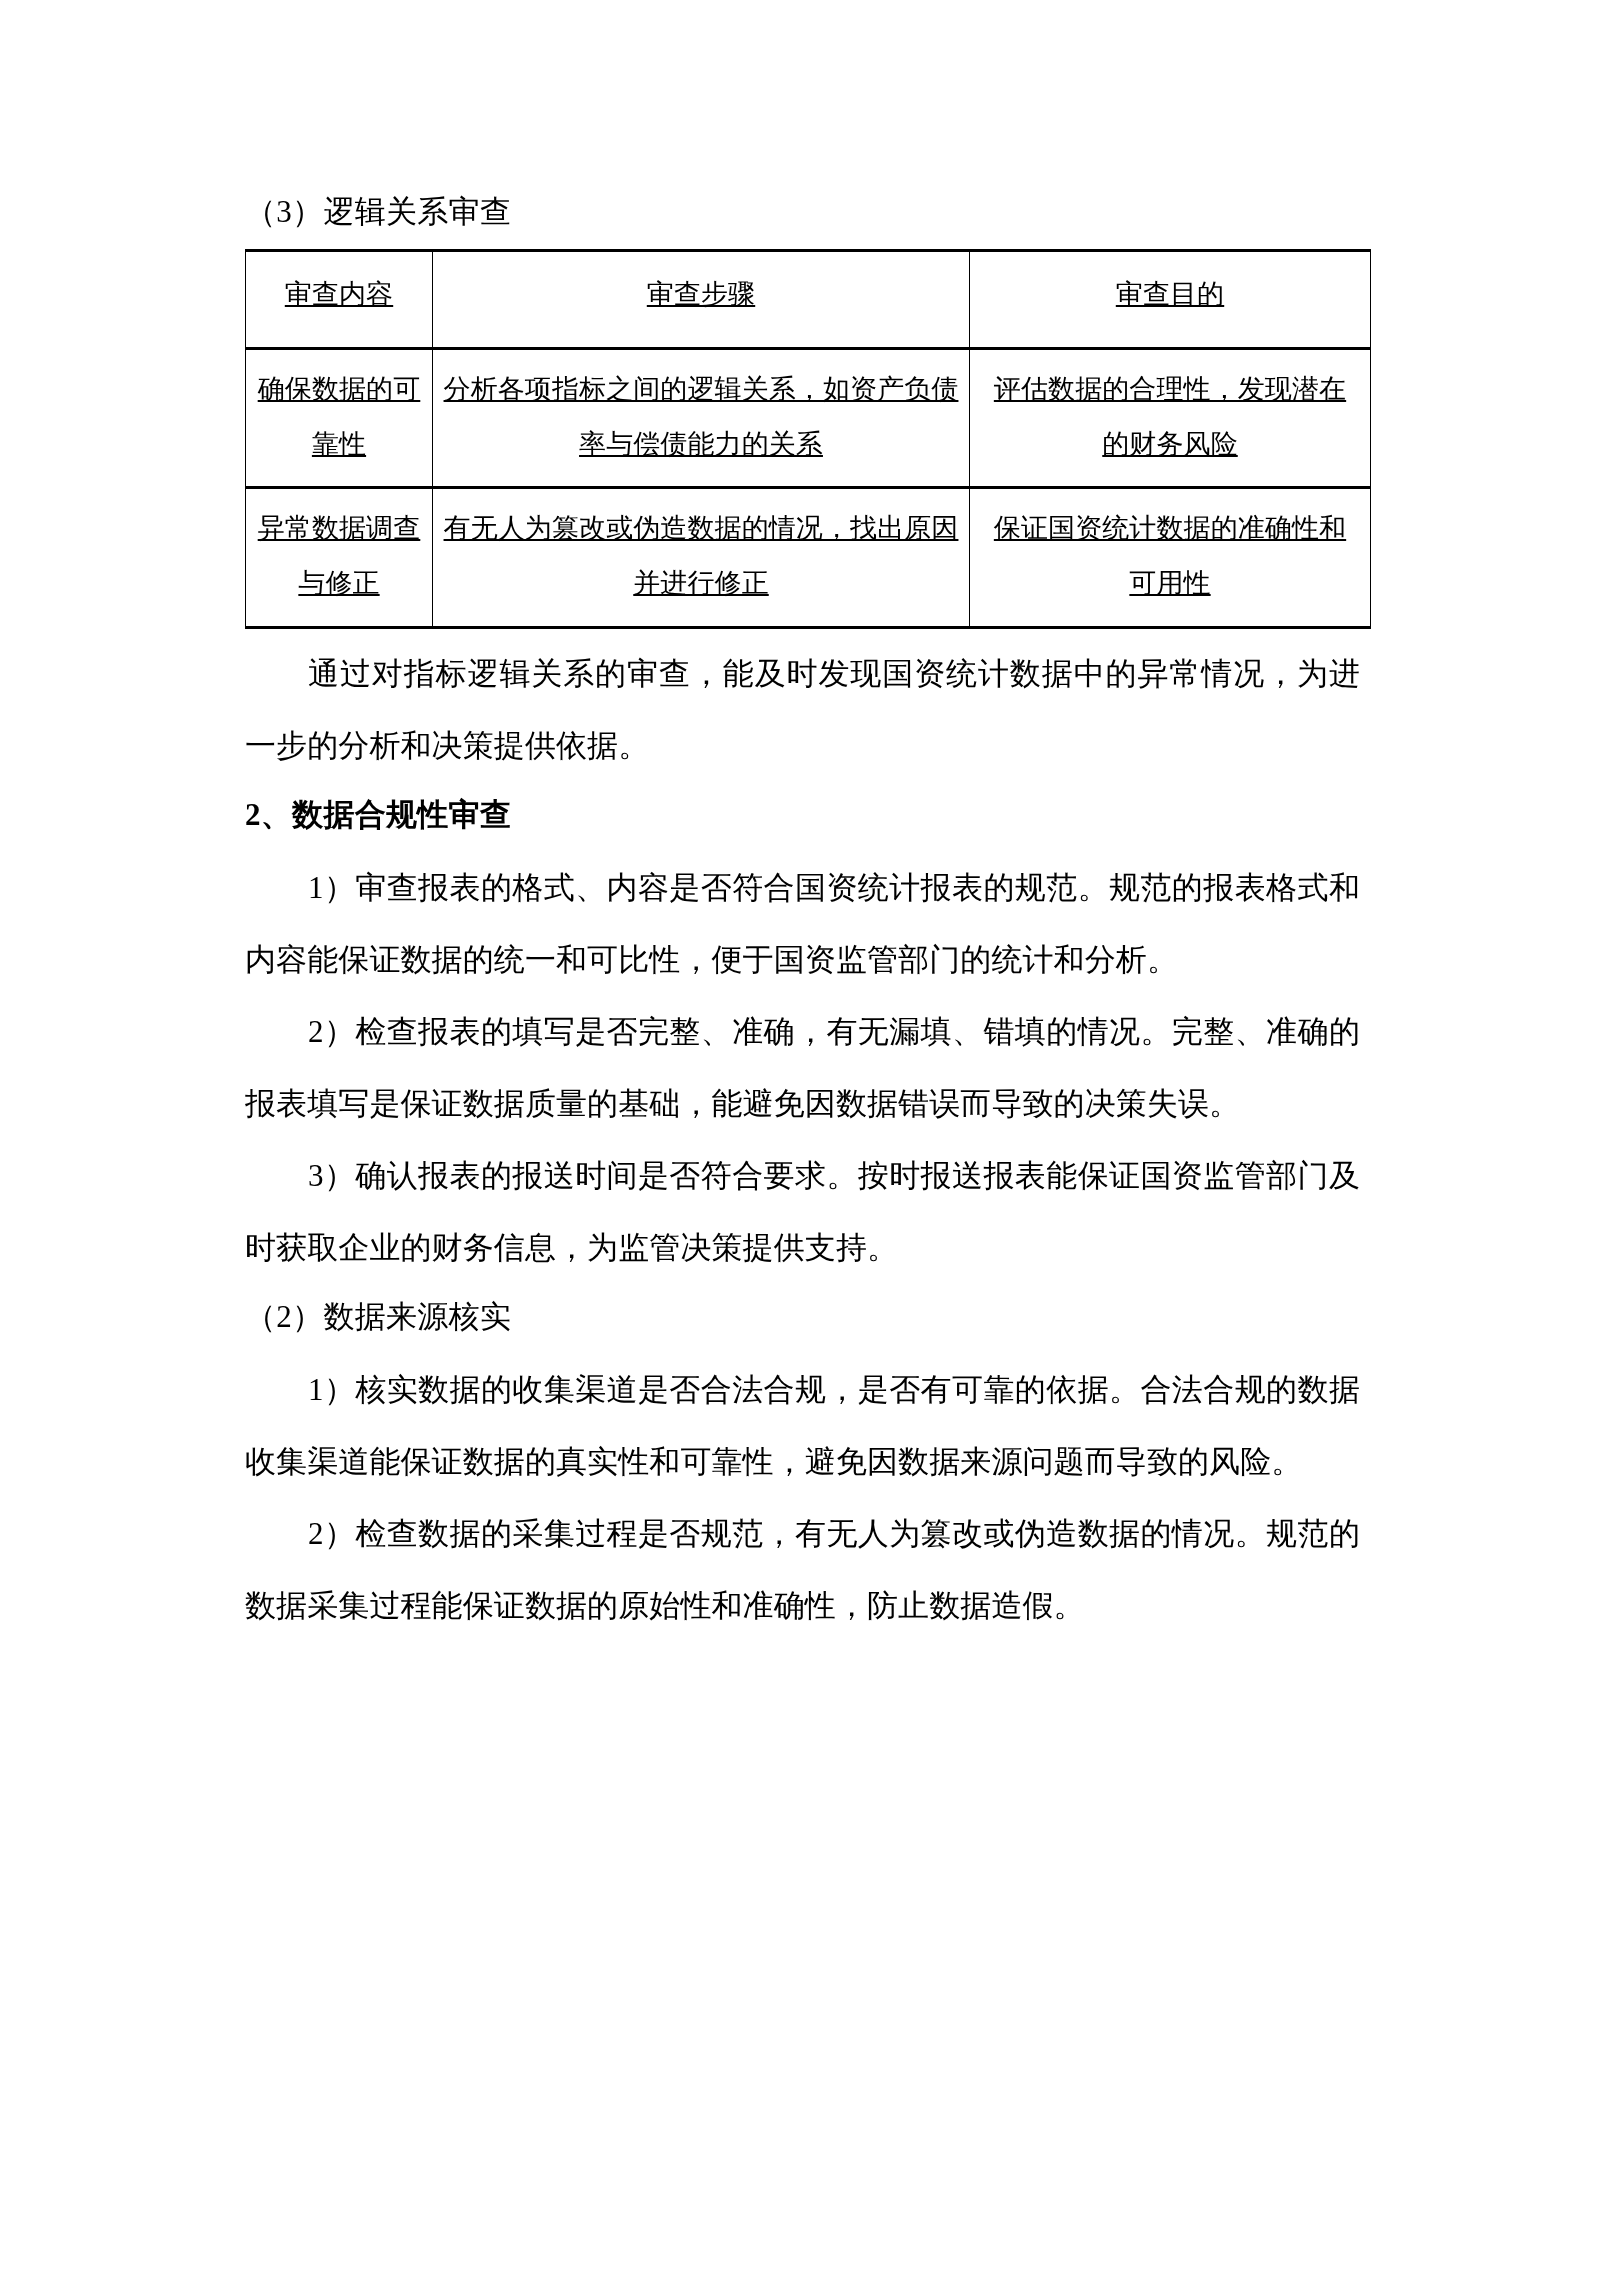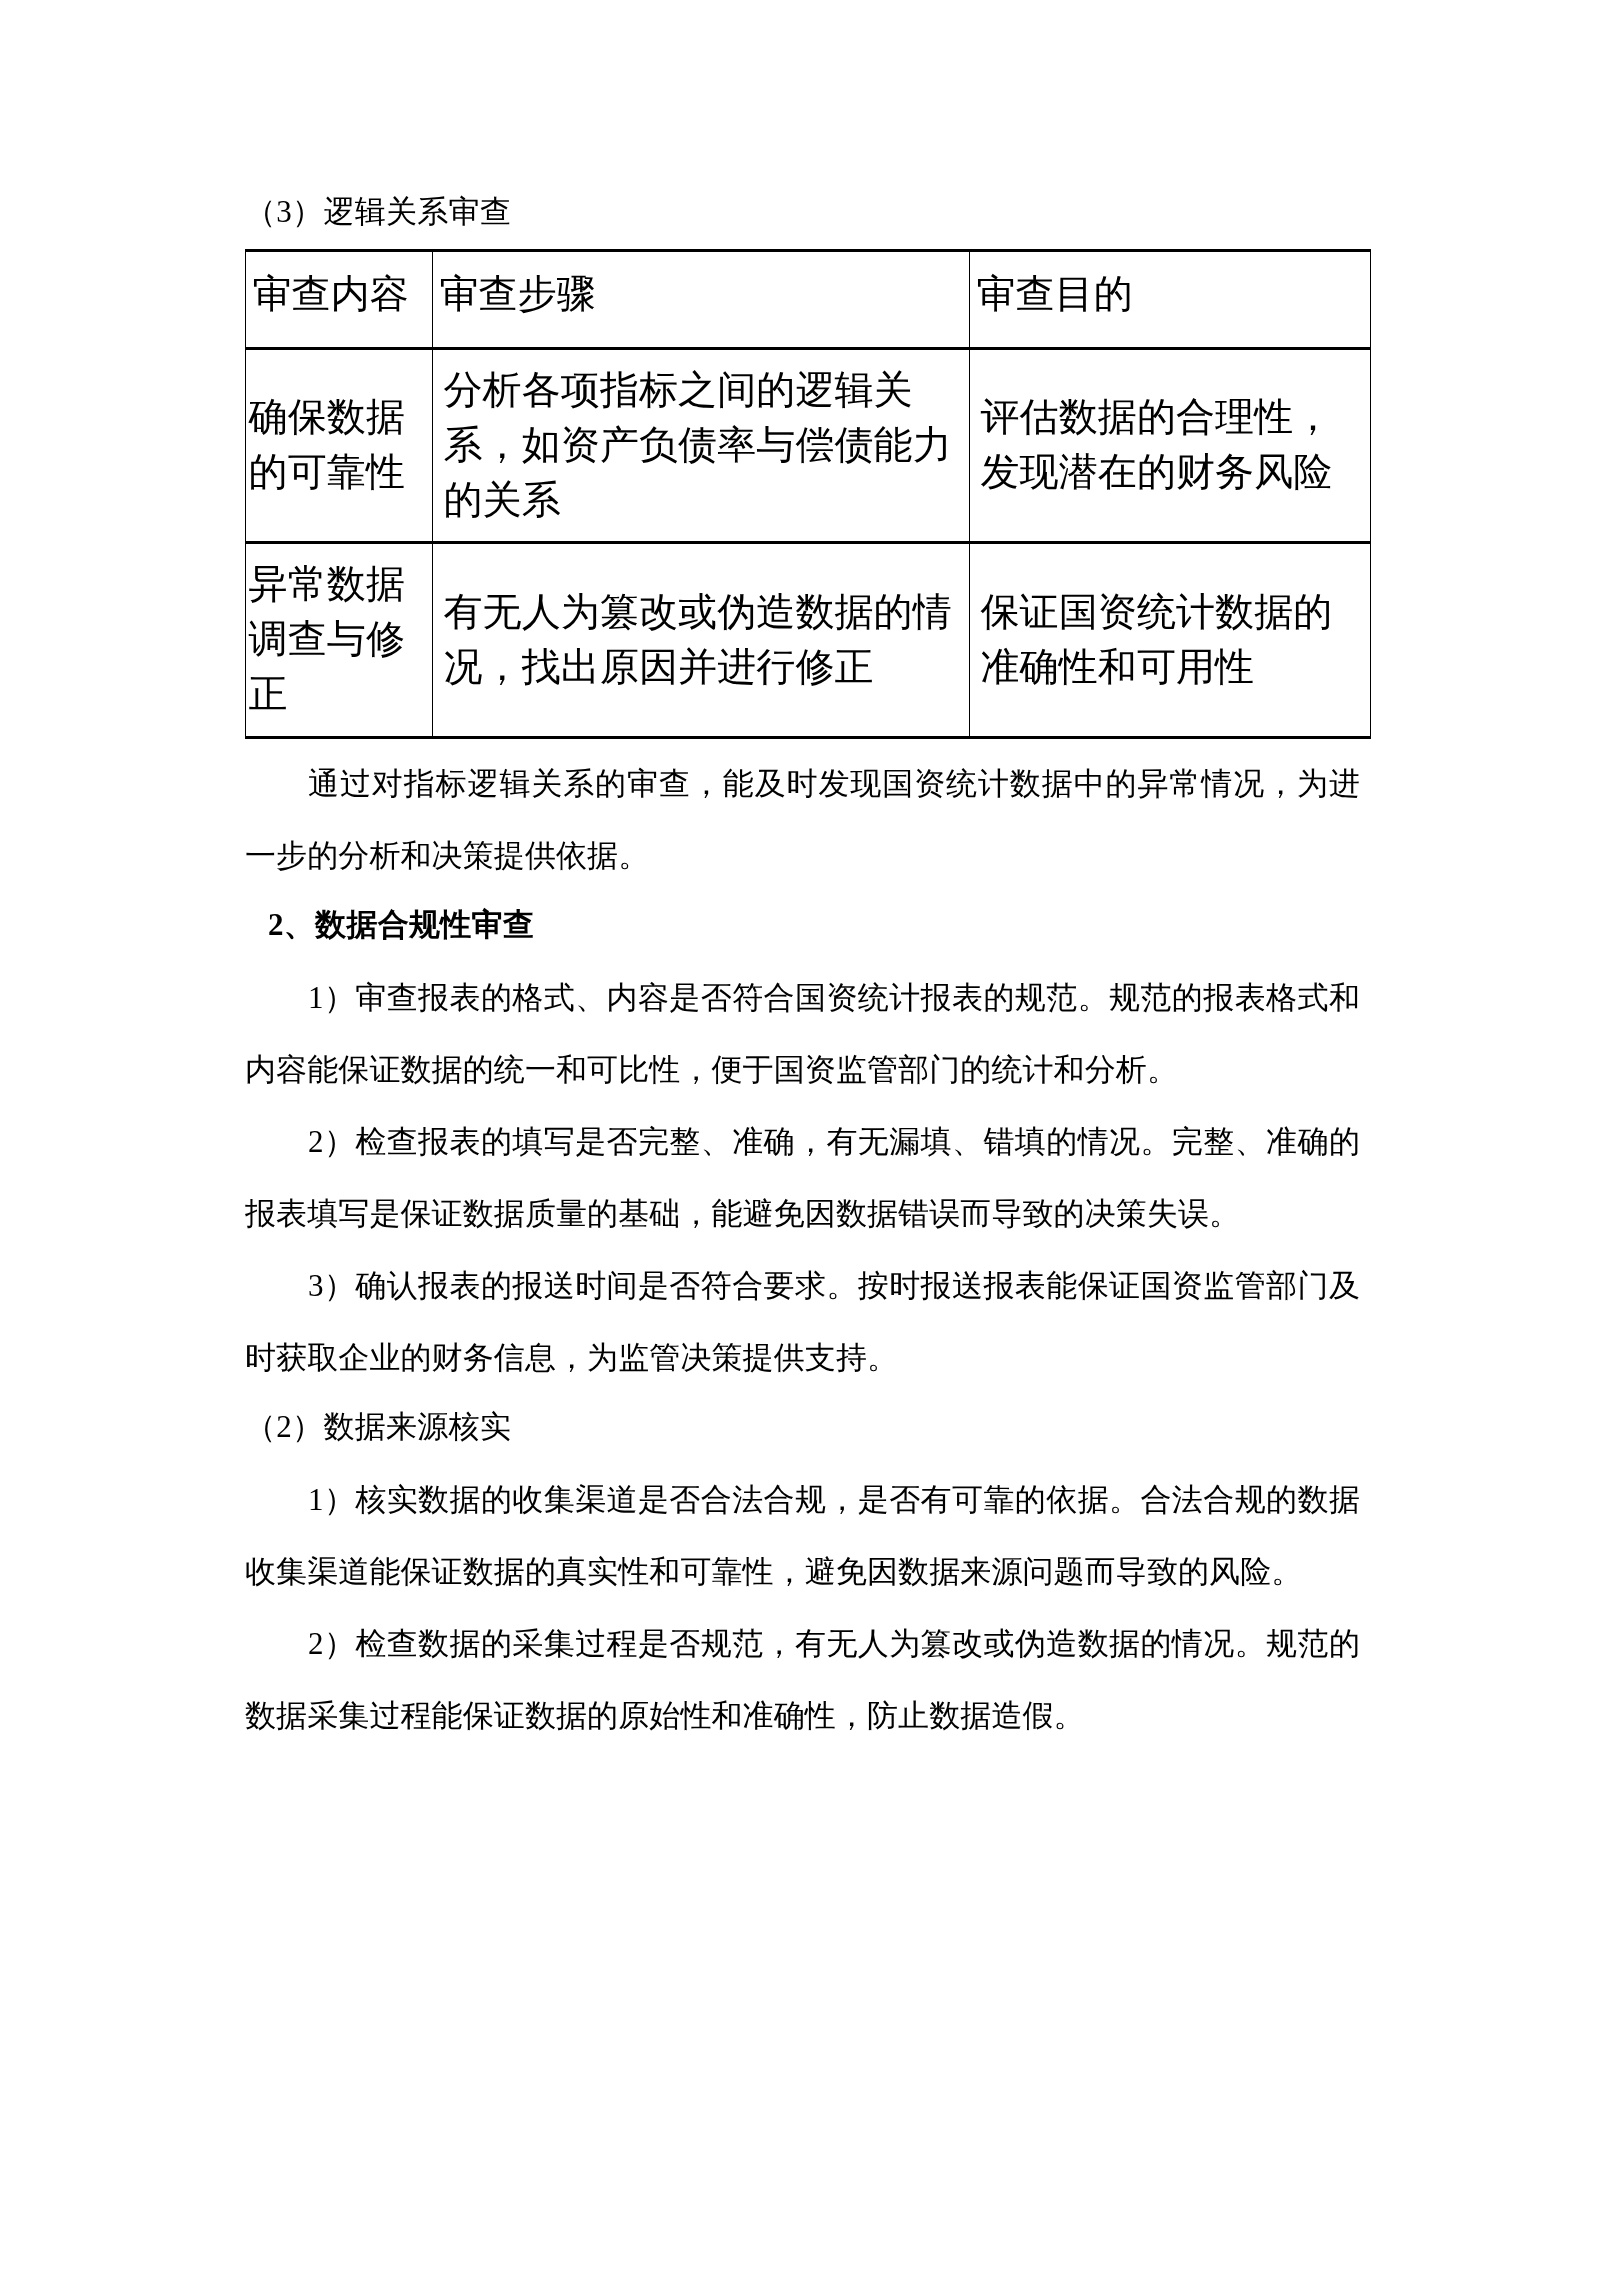--- a/index.html
+++ b/index.html
@@ -18,21 +18,21 @@
     padding:196px 243px 0 245px;
   }
   
   .heading {
     font-size:31px;
     line-height:1.0;
     letter-spacing:0.3px;
     margin-bottom:22px;
     white-space:nowrap;
   }
-  .heading.bold { font-weight:bold;margin-left:23px; }
+  .heading.bold { font-weight:bold; }
   .para {
     font-size:31px;
     line-height:72px;
     text-align:justify;
     text-justify:inter-ideograph;
     text-indent:63px;
     letter-spacing:0.1px;
   }
   .spacer-sm { height:17px; }
 
@@ -43,25 +43,27 @@
     width:1125px;
     table-layout:fixed;
     border-top:3.3px solid #000;
     border-bottom:3.3px solid #000;
   }
   table.audit col.c1 { width:187px; }
   table.audit col.c2 { width:537px; }
   table.audit col.c3 { width:401px; }
   table.audit td {
     border:1.3px solid #000;
-    font-size:39px;
+    font-size:27px;
     line-height:55px;
+    text-align:center;
     vertical-align:middle;
     padding:11.8px 6.5px 14.4px 6.5px;
     letter-spacing:0.1px;
+    text-decoration:underline;
   }
   table.audit tr.hdr td {
     line-height:52px;
     padding:15.7px 6.5px 27.5px 6.5px;
   }
   table.audit tr.hdr td,
   table.audit tr.body td { border-left:1.3px solid #000; border-right:1.3px solid #000; }
   table.audit tr.hdr td { border-bottom:3.3px solid #000; border-top:none; }
   table.audit tr.body td { border-bottom:3.3px solid #000; border-top:none; }
   table.audit tr.body:last-child td { border-bottom:none; }

